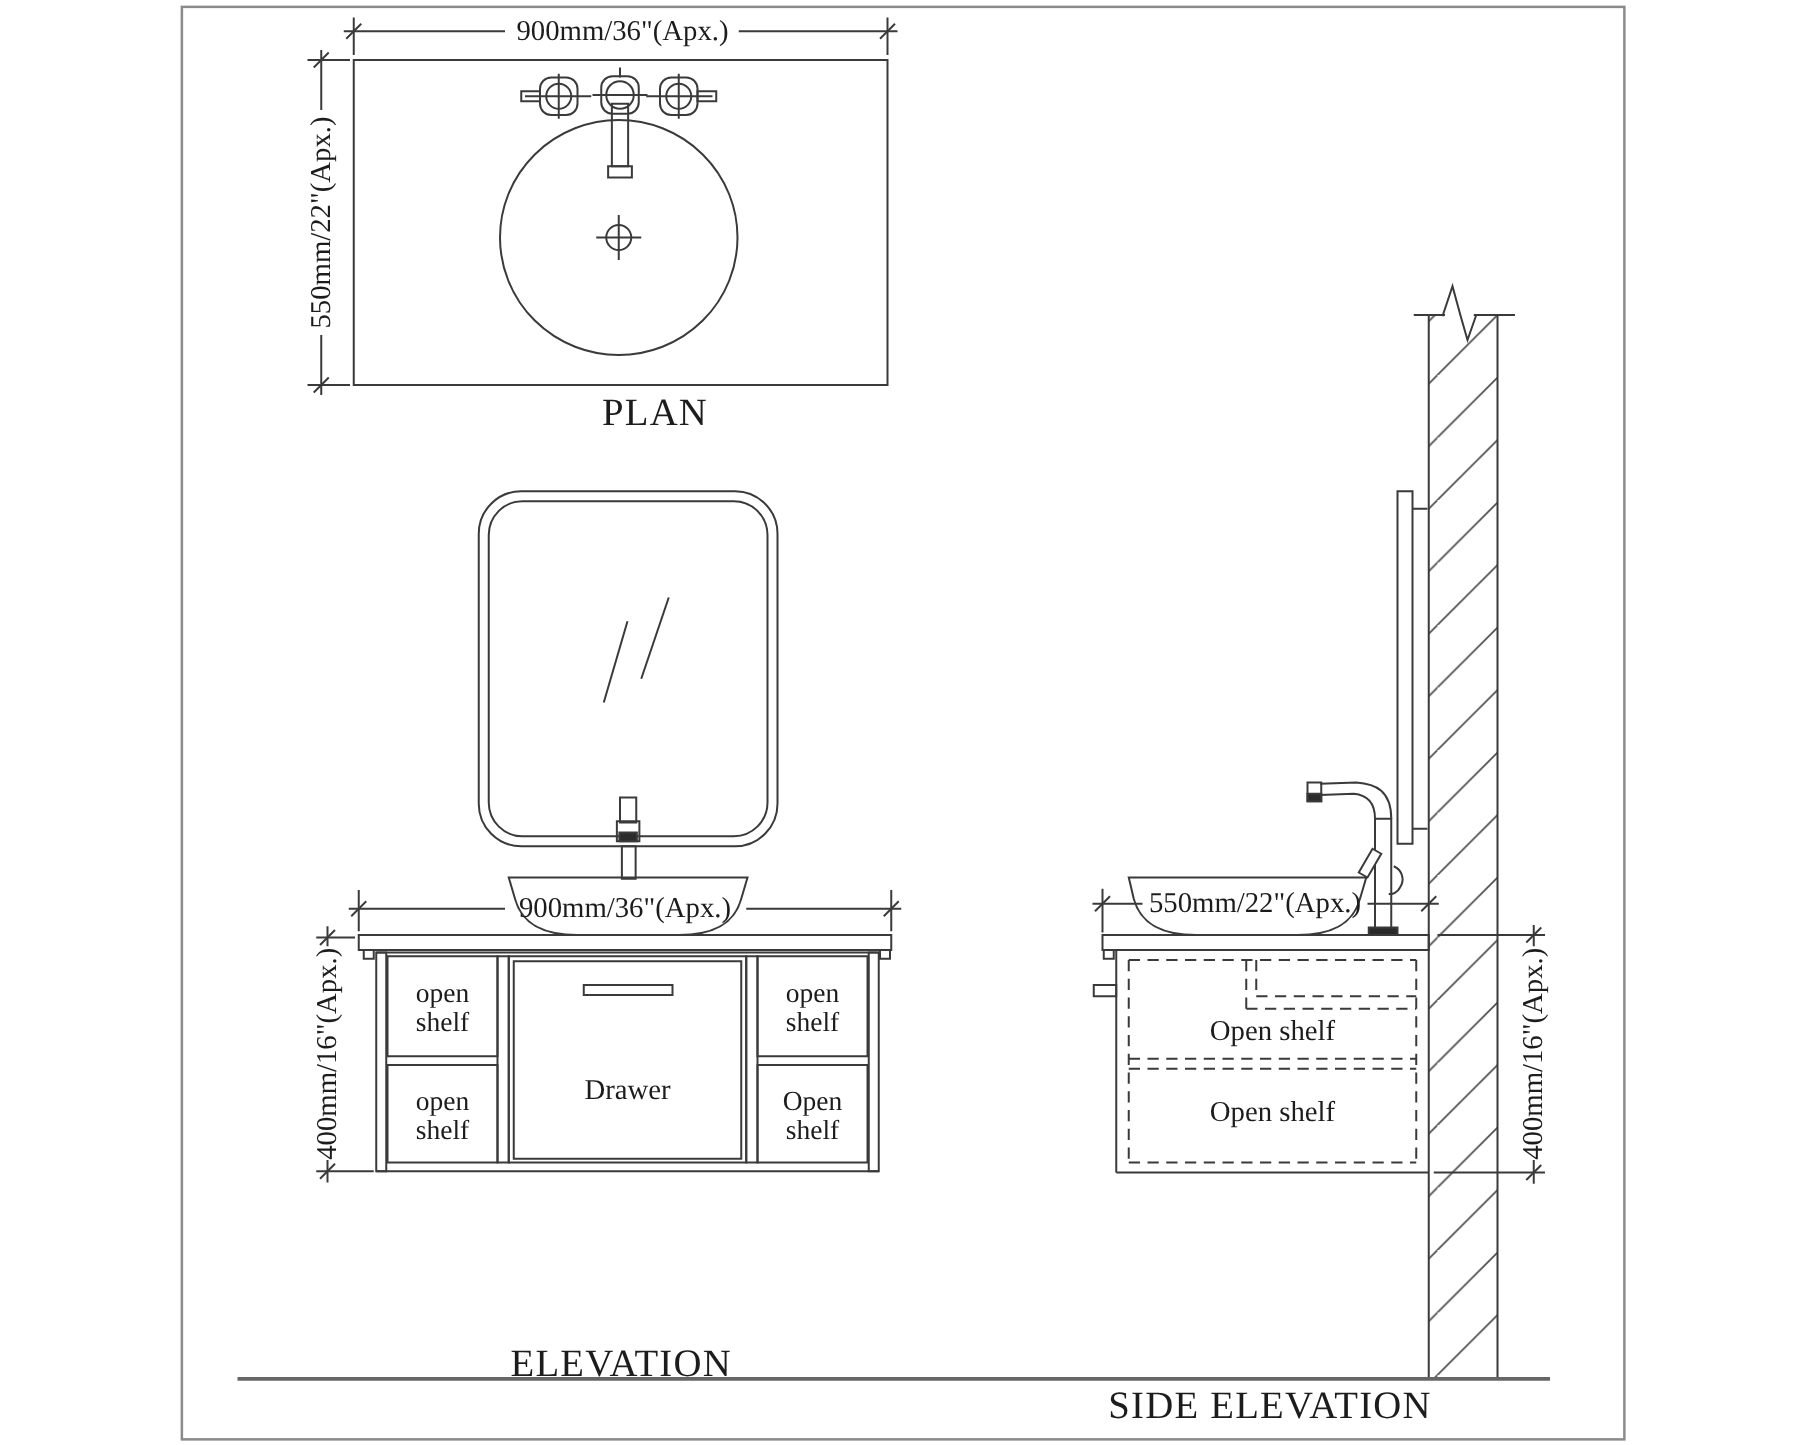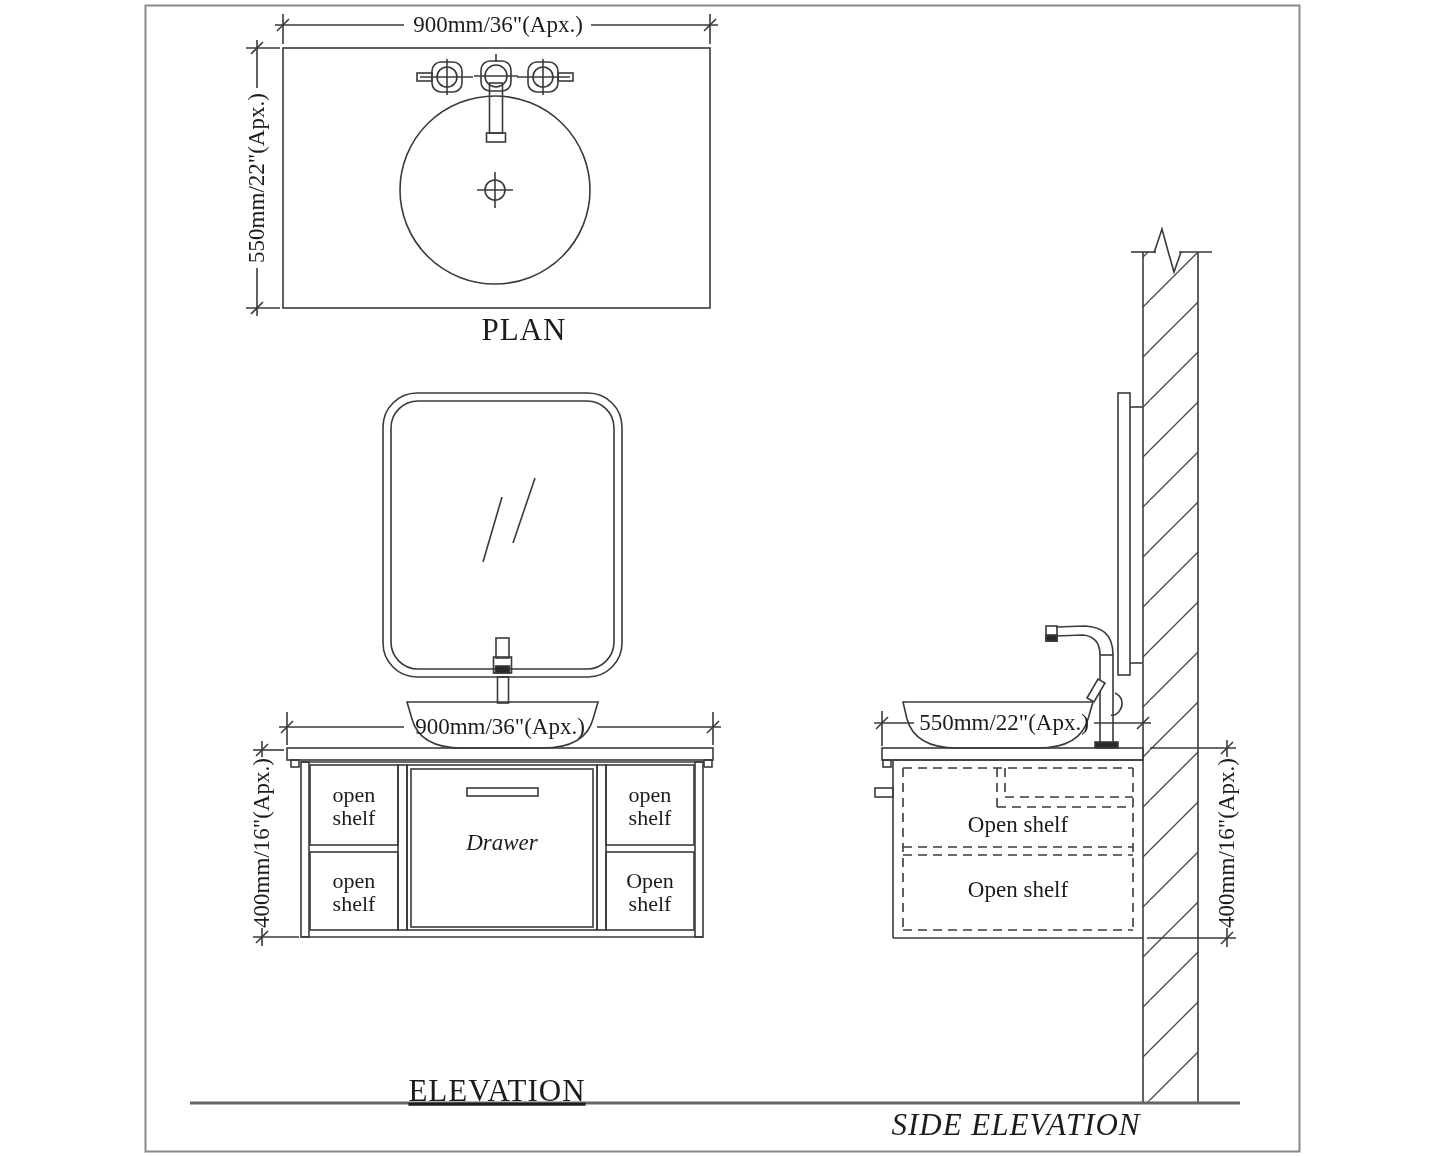--- a/index.html
+++ b/index.html
@@ -237,22 +237,22 @@
 <div class="txt dim" style="left:498px;top:25px;">900mm/36"(Apx.)</div>
 <div class="txt dim rot" style="left:257px;top:178px;">550mm/22"(Apx.)</div>
 <div class="txt viewtitle" style="left:524px;top:330px;">PLAN</div>
 
 <div class="txt dim" style="left:500px;top:727px;">900mm/36"(Apx.)</div>
 <div class="txt dim rot" style="left:262px;top:843px;">400mm/16"(Apx.)</div>
 <div class="txt shelf2" style="left:354px;top:806px;">open shelf</div>
 <div class="txt shelf2" style="left:354px;top:892px;">open shelf</div>
 <div class="txt shelf2" style="left:650px;top:806px;">open shelf</div>
 <div class="txt shelf2" style="left:650px;top:892px;">Open shelf</div>
-<div class="txt drawerlbl" style="left:502px;top:843px;font-style:italic;">Drawer</div>
-<div class="txt viewtitle" style="left:497px;top:1091px;text-decoration:underline;">ELEVATION</div>
+<div class="txt drawerlbl" style="left:502px;top:872px;">Drawer</div>
+<div class="txt viewtitle" style="left:497px;top:1091px;">ELEVATION</div>
 
 <div class="txt dim" style="left:1004px;top:723px;">550mm/22"(Apx.)</div>
 <div class="txt dim rot" style="left:1227px;top:843px;">400mm/16"(Apx.)</div>
 <div class="txt shelf1" style="left:1018px;top:825px;">Open shelf</div>
 <div class="txt shelf1" style="left:1018px;top:890px;">Open shelf</div>
-<div class="txt viewtitle" style="left:1016px;top:1125px;font-style:italic;">SIDE ELEVATION</div>
+<div class="txt viewtitle" style="left:1016px;top:1125px;">SIDE ELEVATION</div>
 
 </div>
 
 </body></html>

